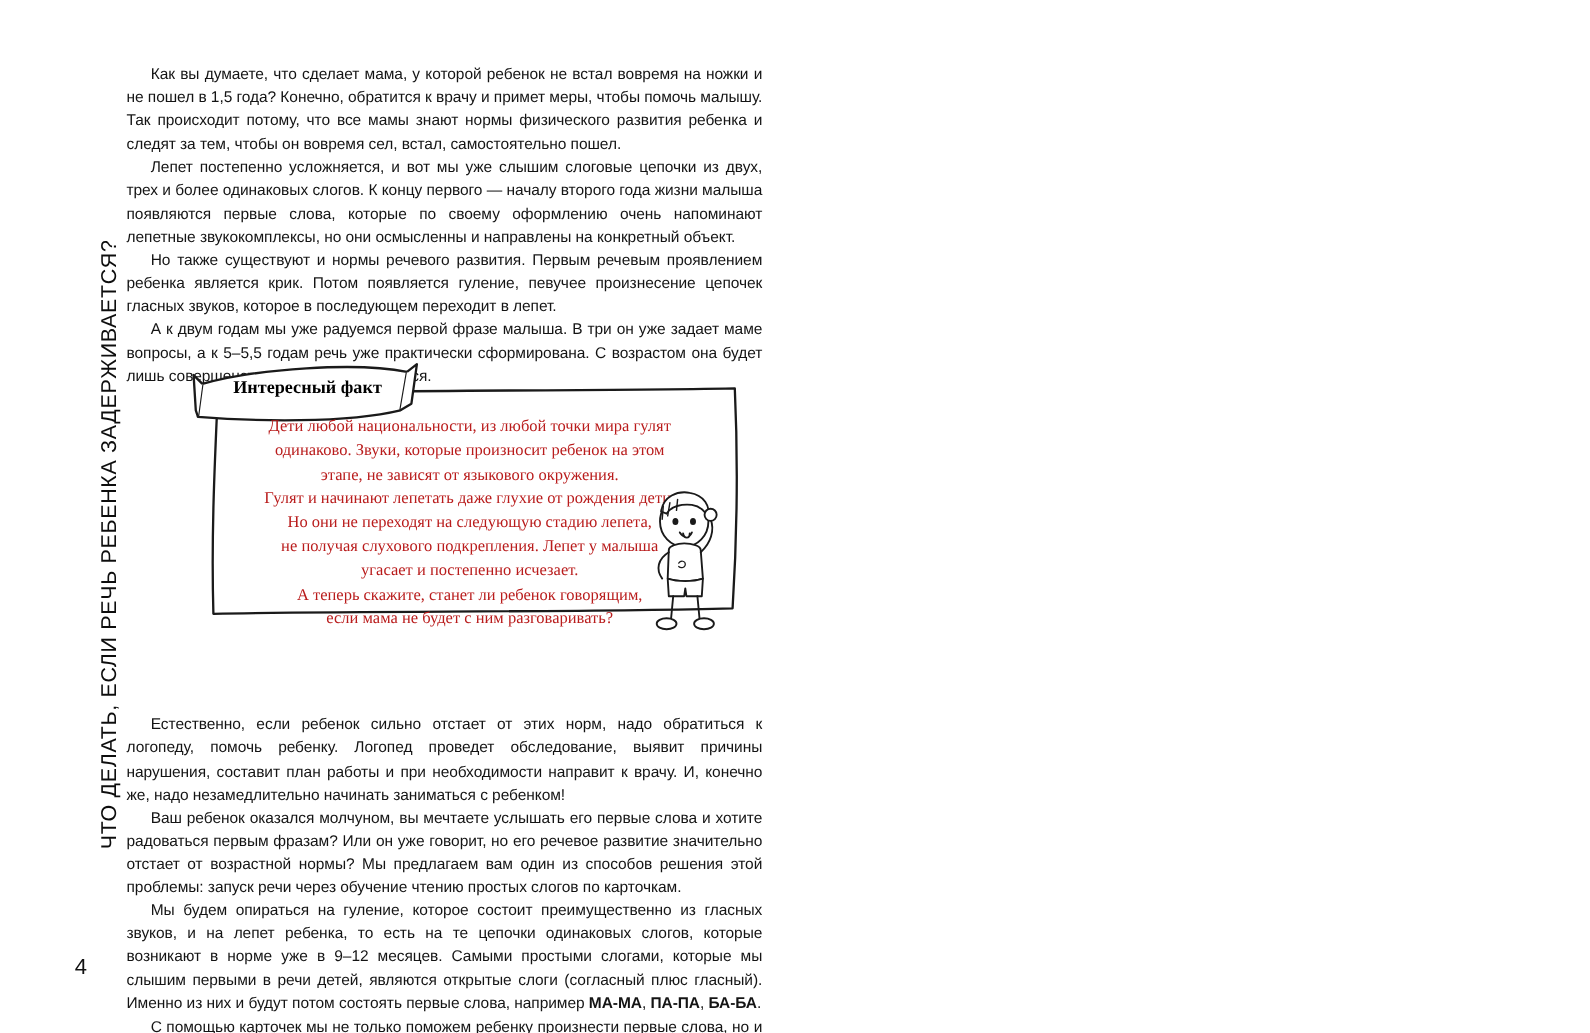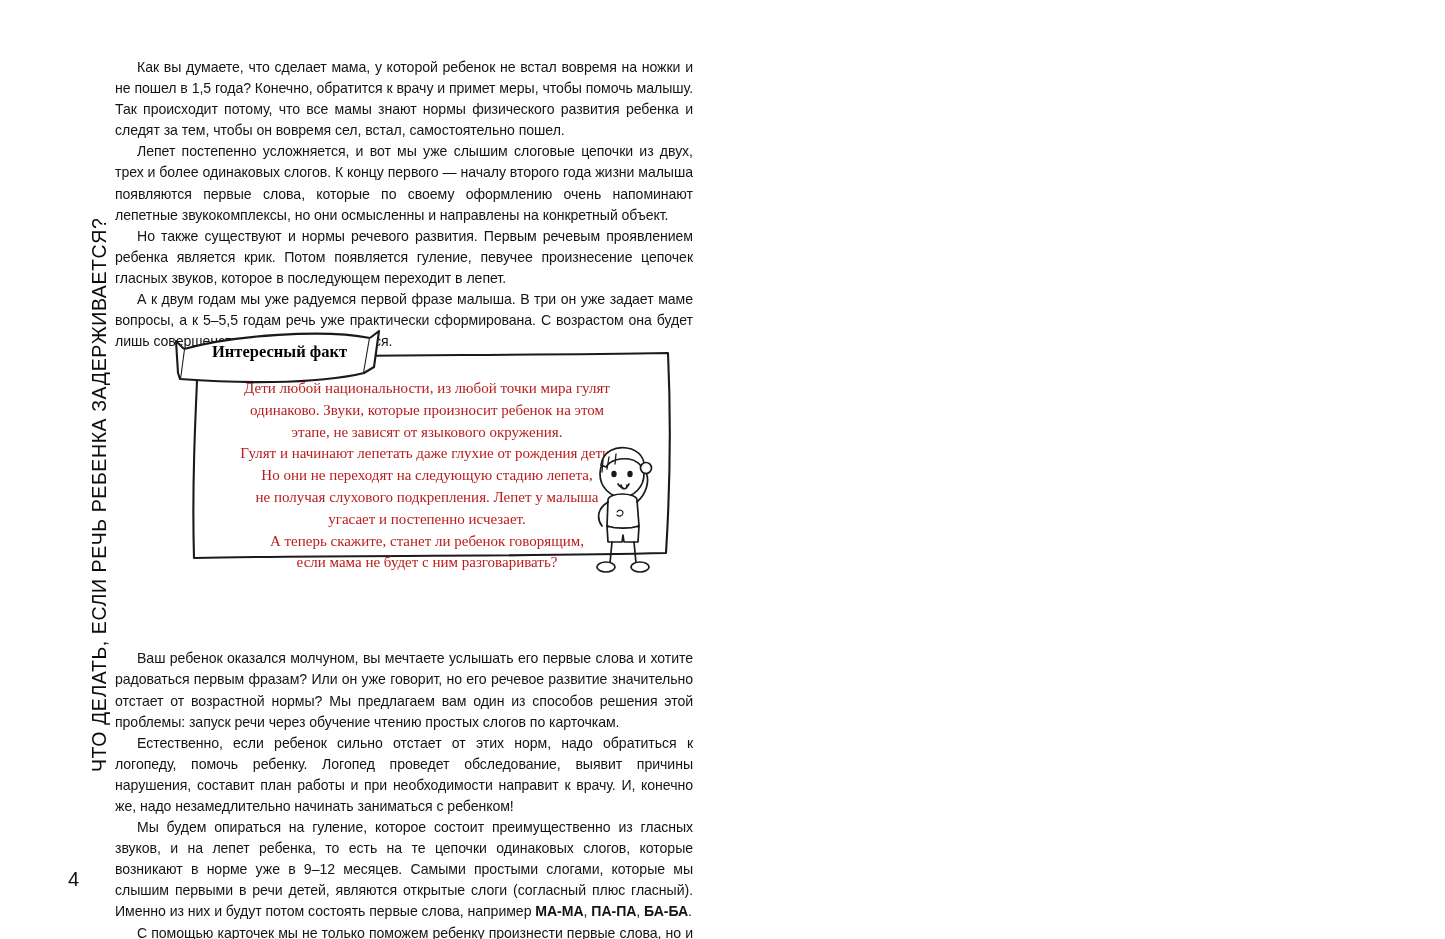--- a/index.html
+++ b/index.html
@@ -134,22 +134,22 @@
     <div class="vhead vhead-left">ЧТО ДЕЛАТЬ, ЕСЛИ РЕЧЬ РЕБЕНКА ЗАДЕРЖИВАЕТСЯ?</div>
 
     <div class="col col-left">
       <p>Как вы думаете, что сделает мама, у которой ребенок не встал вовремя на ножки и не пошел в 1,5 года? Конечно, обратится к врачу и примет меры, чтобы помочь малышу. Так происходит потому, что все мамы знают нормы физического развития ребенка и следят за тем, чтобы он вовремя сел, встал, самостоятельно пошел.</p>
       <p>Лепет постепенно усложняется, и вот мы уже слышим слоговые цепочки из двух, трех и более одинаковых слогов. К концу первого — началу второго года жизни малыша появляются первые слова, которые по своему оформлению очень напоминают лепетные звукокомплексы, но они осмысленны и направлены на конкретный объект.</p>
       <p>Но также существуют и нормы речевого развития. Первым речевым проявлением ребенка является крик. Потом появляется гуление, певучее произнесение цепочек гласных звуков, которое в последующем переходит в лепет.</p>
       <p>А к двум годам мы уже радуемся первой фразе малыша. В три он уже задает маме вопросы, а к 5–5,5 годам речь уже практически сформирована. С возрастом она будет лишь совершенствоваться и обогащаться.</p>
 
       <div class="flowgap-left"></div>
 
+      <p>Естественно, если ребенок сильно отстает от этих норм, надо обратиться к логопеду, помочь ребенку. Логопед проведет обследование, выявит причины нарушения, составит план работы и при необходимости направит к врачу. И, конечно же, надо незамедлительно начинать заниматься с ребенком!</p>
       <p>Ваш ребенок оказался молчуном, вы мечтаете услышать его первые слова и хотите радоваться первым фразам? Или он уже говорит, но его речевое развитие значительно отстает от возрастной нормы? Мы предлагаем вам один из способов решения этой проблемы: запуск речи через обучение чтению простых слогов по карточкам.</p>
-      <p>Естественно, если ребенок сильно отстает от этих норм, надо обратиться к логопеду, помочь ребенку. Логопед проведет обследование, выявит причины нарушения, составит план работы и при необходимости направит к врачу. И, конечно же, надо незамедлительно начинать заниматься с ребенком!</p>
 
       <p><span>Мы будем опираться на гуление, которое состоит преимущественно из гласных звуков, и на лепет ребенка, то есть на те цепочки одинаковых слогов, которые возникают в норме уже в 9–12 месяцев. Самыми простыми слогами, которые мы слышим первыми в речи детей, являются открытые слоги (согласный плюс гласный). Именно из них и будут потом состоять первые слова, например </span><b>МА-МА</b><span>, </span><b>ПА-ПА</b><span>, </span><b>БА-БА</b><span>.</span></p>
 
       <p>С помощью карточек мы не только поможем ребенку произнести первые слова, но и поработаем над развитием его фонематического слуха, над чувством рифмы, а затем, не сомневайтесь в этом, выучим сорок простых четверостиший.</p>
     </div>
 
     <div class="callout" id="callout-fact">
       <svg width="512" height="240" viewBox="0 0 512 240" fill="none">
 
         <path d="M24 30 C 150 25, 330 27, 494 24 C 497 90, 496 160, 492 224

